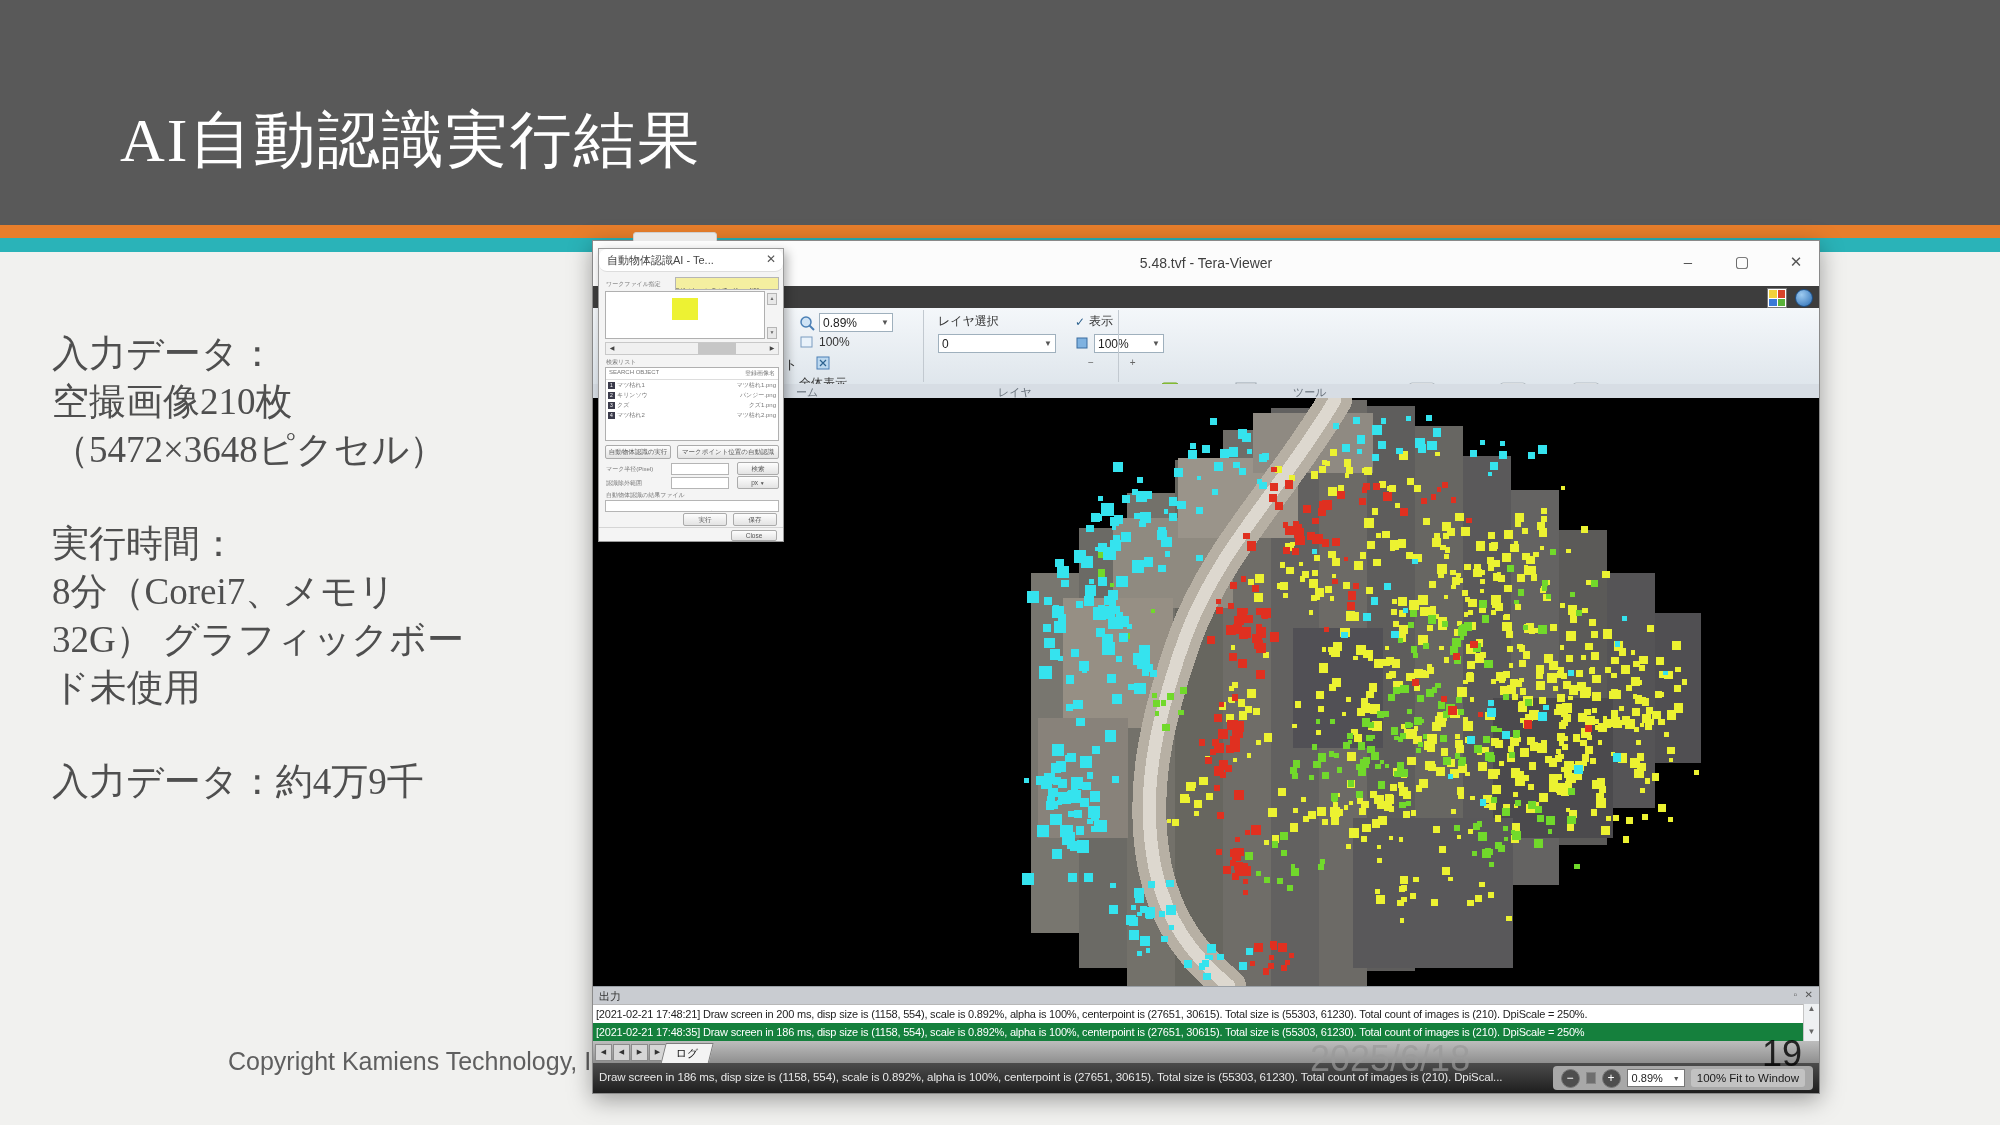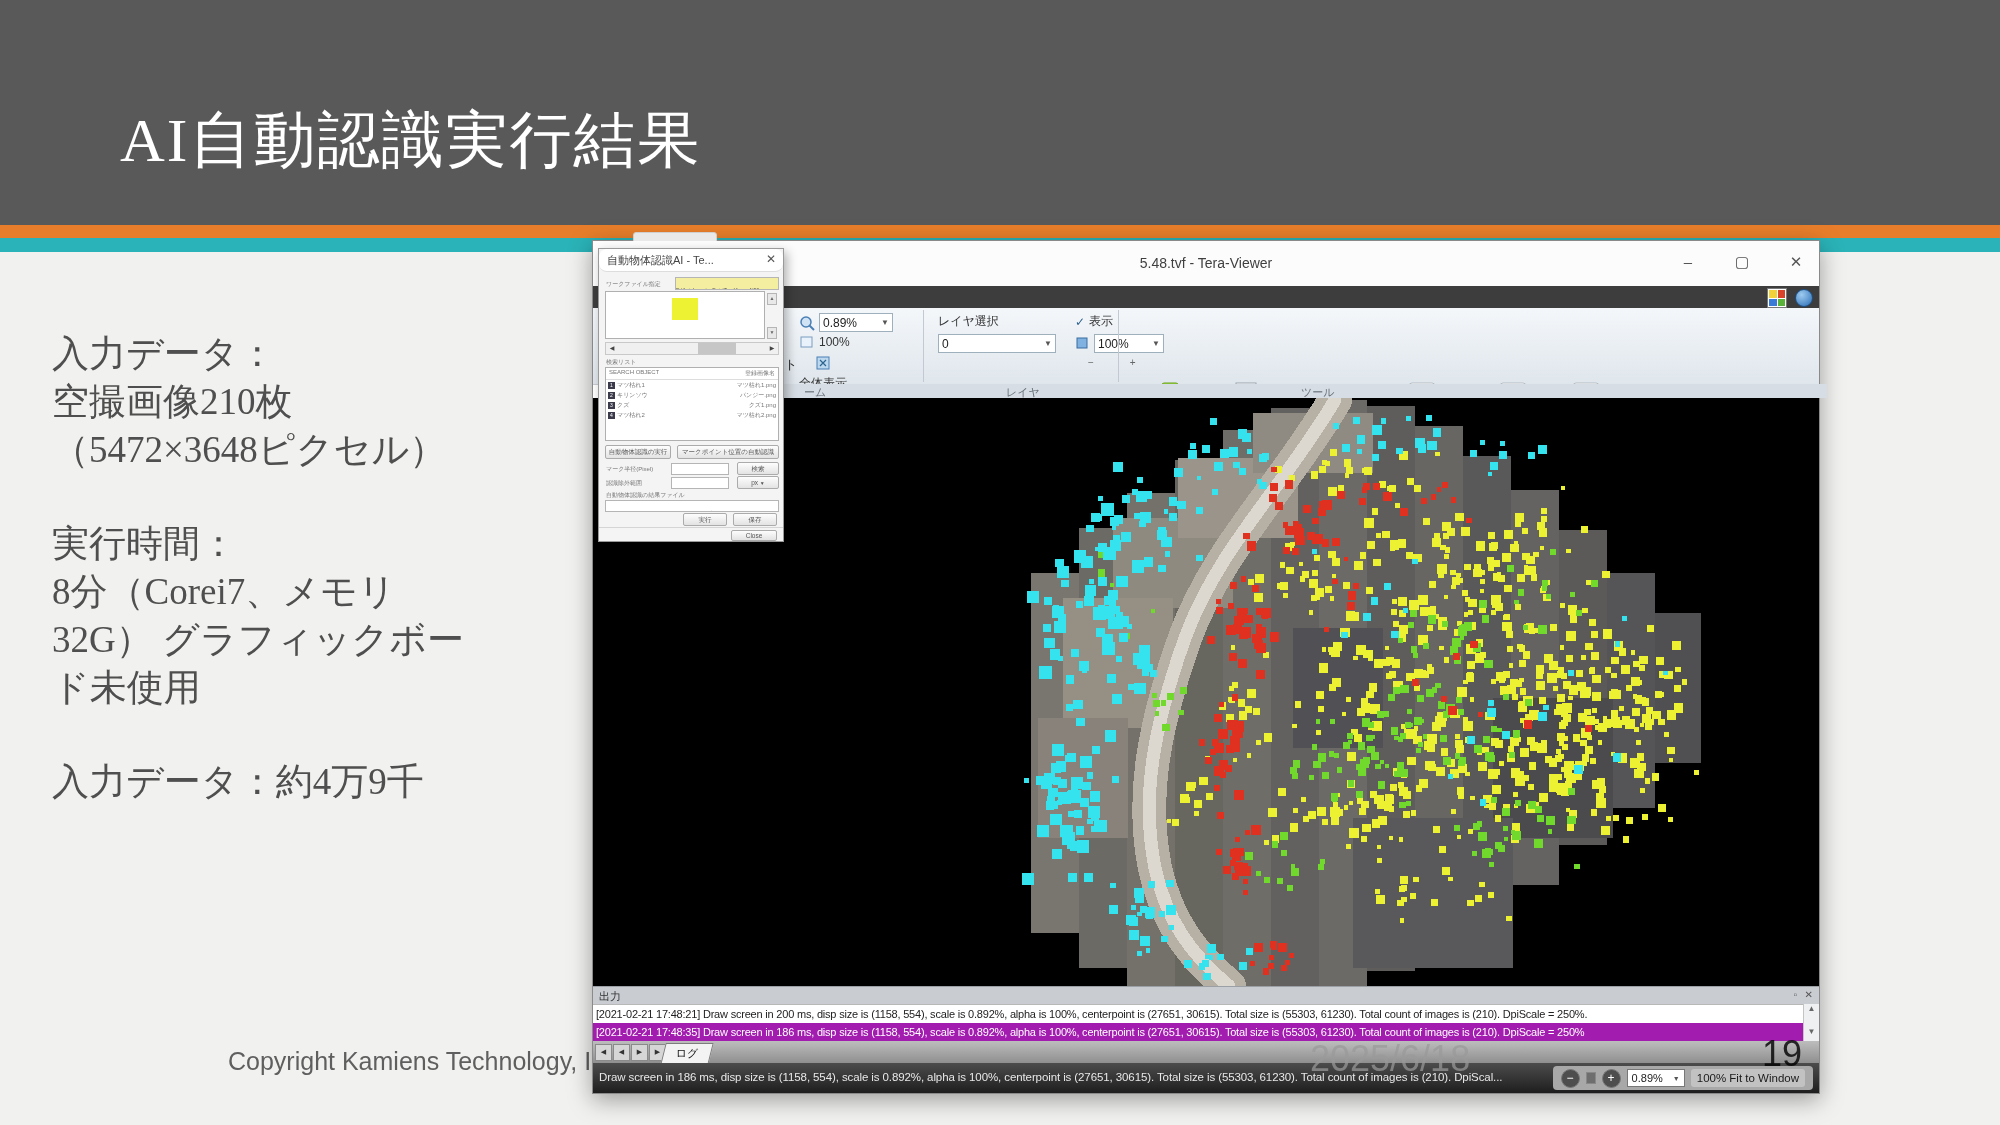--- a/index.html
+++ b/index.html
@@ -26,21 +26,21 @@
   .titlebar{position:absolute;left:0;top:0;width:100%;height:45px;background:#fcfcfc;}
   .win-title{position:absolute;left:0;top:14px;width:100%;text-align:center;font-size:14px;color:#3f3f3f;}
   .win-btns{position:absolute;right:8px;top:8px;display:flex;gap:24px;}
   .win-btn{width:30px;height:26px;text-align:center;line-height:26px;font-size:15px;color:#555;cursor:default;}
   .ribbon-tabs{position:absolute;left:0;top:45px;width:100%;height:22px;background:#3d3d3d;}
   .rt-icons{position:absolute;right:6px;top:2px;display:flex;gap:8px;align-items:center;}
   .grid-icon{width:16px;height:16px;background:#fff;border:1px solid #777;display:grid;grid-template-columns:1fr 1fr;grid-template-rows:1fr 1fr;padding:1px;gap:1px;}
   .grid-icon i{display:block;}
   .sphere-icon{width:16px;height:16px;border-radius:50%;background:radial-gradient(circle at 35% 30%,#9ecbf0,#2a6db5);border:1px solid #1d4f86;}
   .ribbon{position:absolute;left:0;top:67px;width:100%;height:76px;background:linear-gradient(#f4f7fa,#dfe6ec);border-bottom:1px solid #c6ccd2;}
-  .grouplabels{position:absolute;left:8px;top:143px;width:100%;height:14px;background:#d7dde4;font-size:11px;color:#67707a;}
+  .grouplabels{position:absolute;left:0;top:143px;width:100%;height:14px;background:#d7dde4;font-size:11px;color:#67707a;}
   .grouplabels span{position:absolute;top:1px;}
   .vsep{position:absolute;top:2px;width:1px;height:72px;background:#c2c9d0;}
   .partial-txt{position:absolute;font-size:13px;color:#333;}
   .combo{display:inline-flex;align-items:center;justify-content:space-between;background:#fff;border:1px solid #9fb0bd;
          height:17px;font-size:12px;padding:0 3px;color:#222;}
   .combo .dd{font-size:8px;color:#555;margin-left:4px;}
   .mini-ico{display:inline-block;vertical-align:middle;}
   .rb-row{position:absolute;display:flex;align-items:center;gap:4px;}
   .tools{position:absolute;left:530px;top:69px;display:flex;align-items:flex-start;}
   .tool-btn{display:flex;flex-direction:column;align-items:center;padding:2px 5px;cursor:default;}
@@ -49,21 +49,21 @@
   .tool-dd{font-size:8px;color:#444;margin-top:1px;}
   .viewer{position:absolute;left:0;top:157px;width:1226px;height:588px;background:#000;overflow:hidden;}
   .viewer svg{display:block;}
   
   .out-header{position:absolute;left:0;top:745px;width:100%;height:18px;background:#c9ccd1;border-top:1px solid #9aa0a6;
               font-size:11px;color:#333;}
   .out-header .t{position:absolute;left:6px;top:2px;}
   .out-header .ic{position:absolute;top:2px;font-size:10px;color:#555;}
   .loglines{position:absolute;left:0;top:763px;width:1211px;height:37px;background:#fff;border-top:1px solid #b8b8b8;overflow:hidden;}
   .logline{height:18px;line-height:18px;font-size:11px;white-space:nowrap;overflow:hidden;padding-left:3px;letter-spacing:-.2px;color:#222;}
-  .logline.sel{background:#a21caf;color:#fff;}
+  .logline.sel{background:#15803d;color:#fff;}
   .logscroll{position:absolute;right:0;top:763px;width:15px;height:37px;background:#eef0f2;border-left:1px solid #c4c4c4;
              font-size:8px;color:#666;text-align:center;}
   .tabstrip{position:absolute;left:0;top:800px;width:100%;height:22px;background:linear-gradient(#bdbdbd,#8f8f8f);}
   .navbtns{position:absolute;left:2px;top:3px;display:flex;gap:1px;}
   .navbtn{width:15px;height:15px;background:#d6d6d6;border:1px solid #8a8a8a;font-size:7px;line-height:14px;text-align:center;color:#333;}
   .logtab{position:absolute;left:70px;top:2px;width:46px;height:20px;background:#f3f3f3;border:1px solid #7d7d7d;
           transform:skewX(-14deg);}
   .logtab span{display:block;transform:skewX(14deg);font-size:11px;color:#111;text-align:center;line-height:19px;}
   .statusbar{position:absolute;left:0;top:822px;width:100%;height:30px;background:linear-gradient(#4c4c4c,#1e1e1e);}
   .status-text{position:absolute;left:6px;top:8px;width:940px;font-size:11.5px;color:#e8e8e8;white-space:nowrap;overflow:hidden;letter-spacing:-.1px;}

